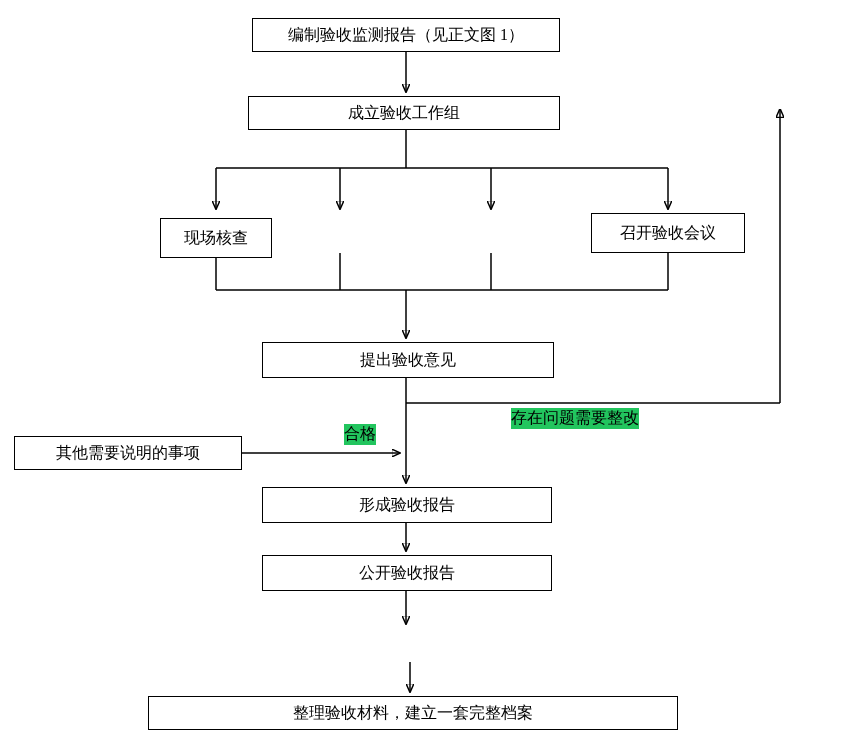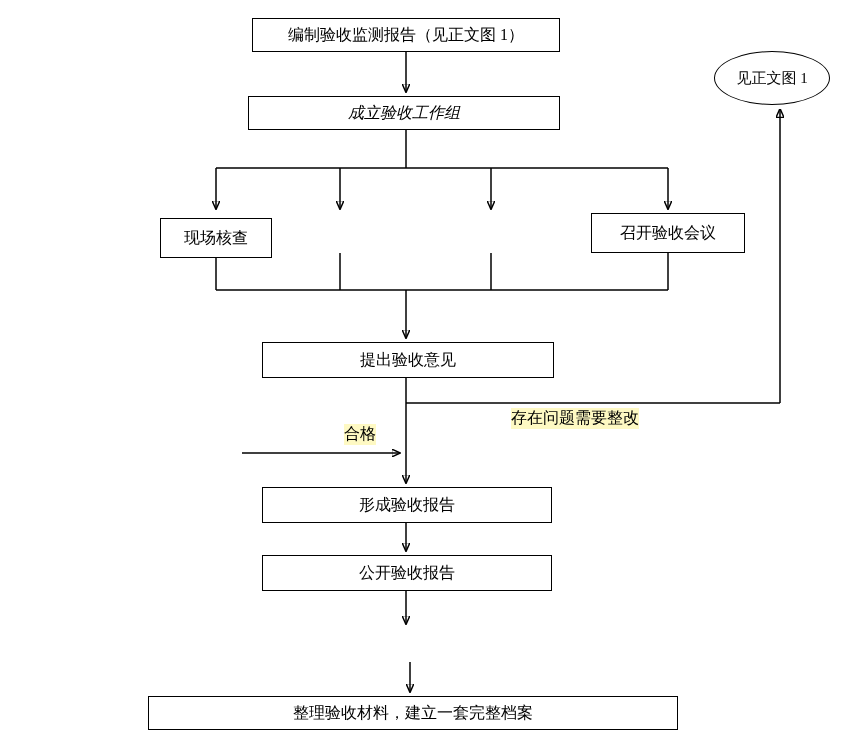--- a/index.html
+++ b/index.html
@@ -33,21 +33,21 @@
     display: flex;
     align-items: center;
     justify-content: center;
     font-size: 15px;
     box-sizing: border-box;
     white-space: nowrap;
   }
   .edge-label {
     position: absolute;
     font-size: 16px;
-    background: #fef9c3;
+    background: #22c55e;
     white-space: nowrap;
   }
   svg.lines { position: absolute; left: 0; top: 0; }
   svg.lines path { stroke: #000000; stroke-width: 1.5; fill: none; }
 </style>
 </head>
 <body>
 
 <div id="stage">
 
@@ -83,37 +83,37 @@
 
     <path d="M406 523 L406 551" marker-end="url(#arrow)"></path>
 
     <path d="M406 591 L406 624" marker-end="url(#arrow)"></path>
 
     <path d="M410 662 L410 692" marker-end="url(#arrow)"></path>
   </svg>
 
   <div class="box" style="left:252px; top:18px; width:308px; height:34px;">编制验收监测报告（见正文图 1）</div>
 
-  <div class="box" style="left:248px; top:96px; width:312px; height:34px;font-style:italic;">成立验收工作组</div>
+  <div class="box" style="left:248px; top:96px; width:312px; height:34px;">成立验收工作组</div>
 
   <div class="box" style="left:160px; top:218px; width:112px; height:40px;">现场核查</div>
 
 
 
   <div class="box" style="left:591px; top:213px; width:154px; height:40px;">召开验收会议</div>
 
   <div class="box" style="left:262px; top:342px; width:292px; height:36px;">提出验收意见</div>
 
+  <div class="box" style="left:14px; top:436px; width:228px; height:34px;">其他需要说明的事项</div>
 
   <div class="box" style="left:262px; top:487px; width:290px; height:36px;">形成验收报告</div>
 
   <div class="box" style="left:262px; top:555px; width:290px; height:36px;">公开验收报告</div>
 
 
   <div class="box" style="left:148px; top:696px; width:530px; height:34px;">整理验收材料，建立一套完整档案</div>
 
-  <div class="ellipse" style="left:714px; top:51px; width:116px; height:54px;">见正文图 1</div>
 
   <div class="edge-label" style="left:344px; top:424px;">合格</div>
 
   <div class="edge-label" style="left:511px; top:408px;">存在问题需要整改</div>
 
 </div>
 
 </body></html>

